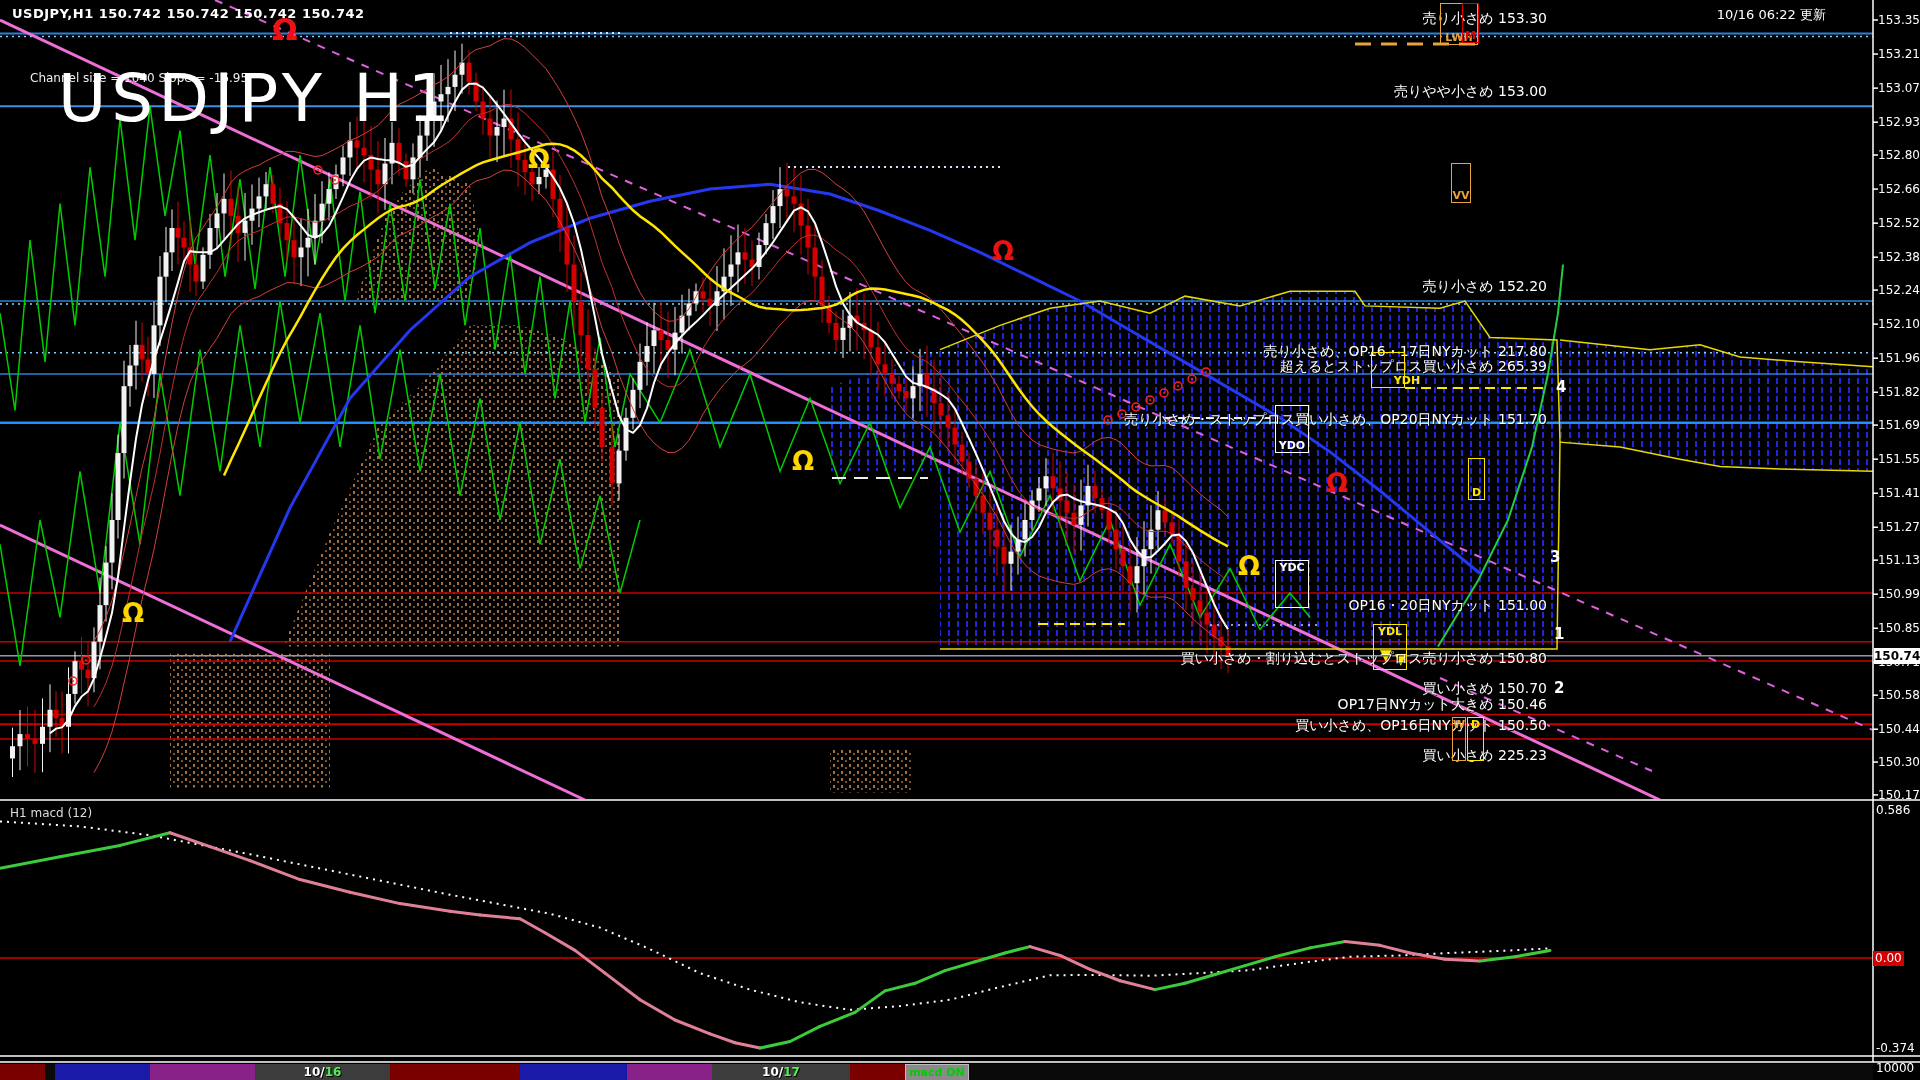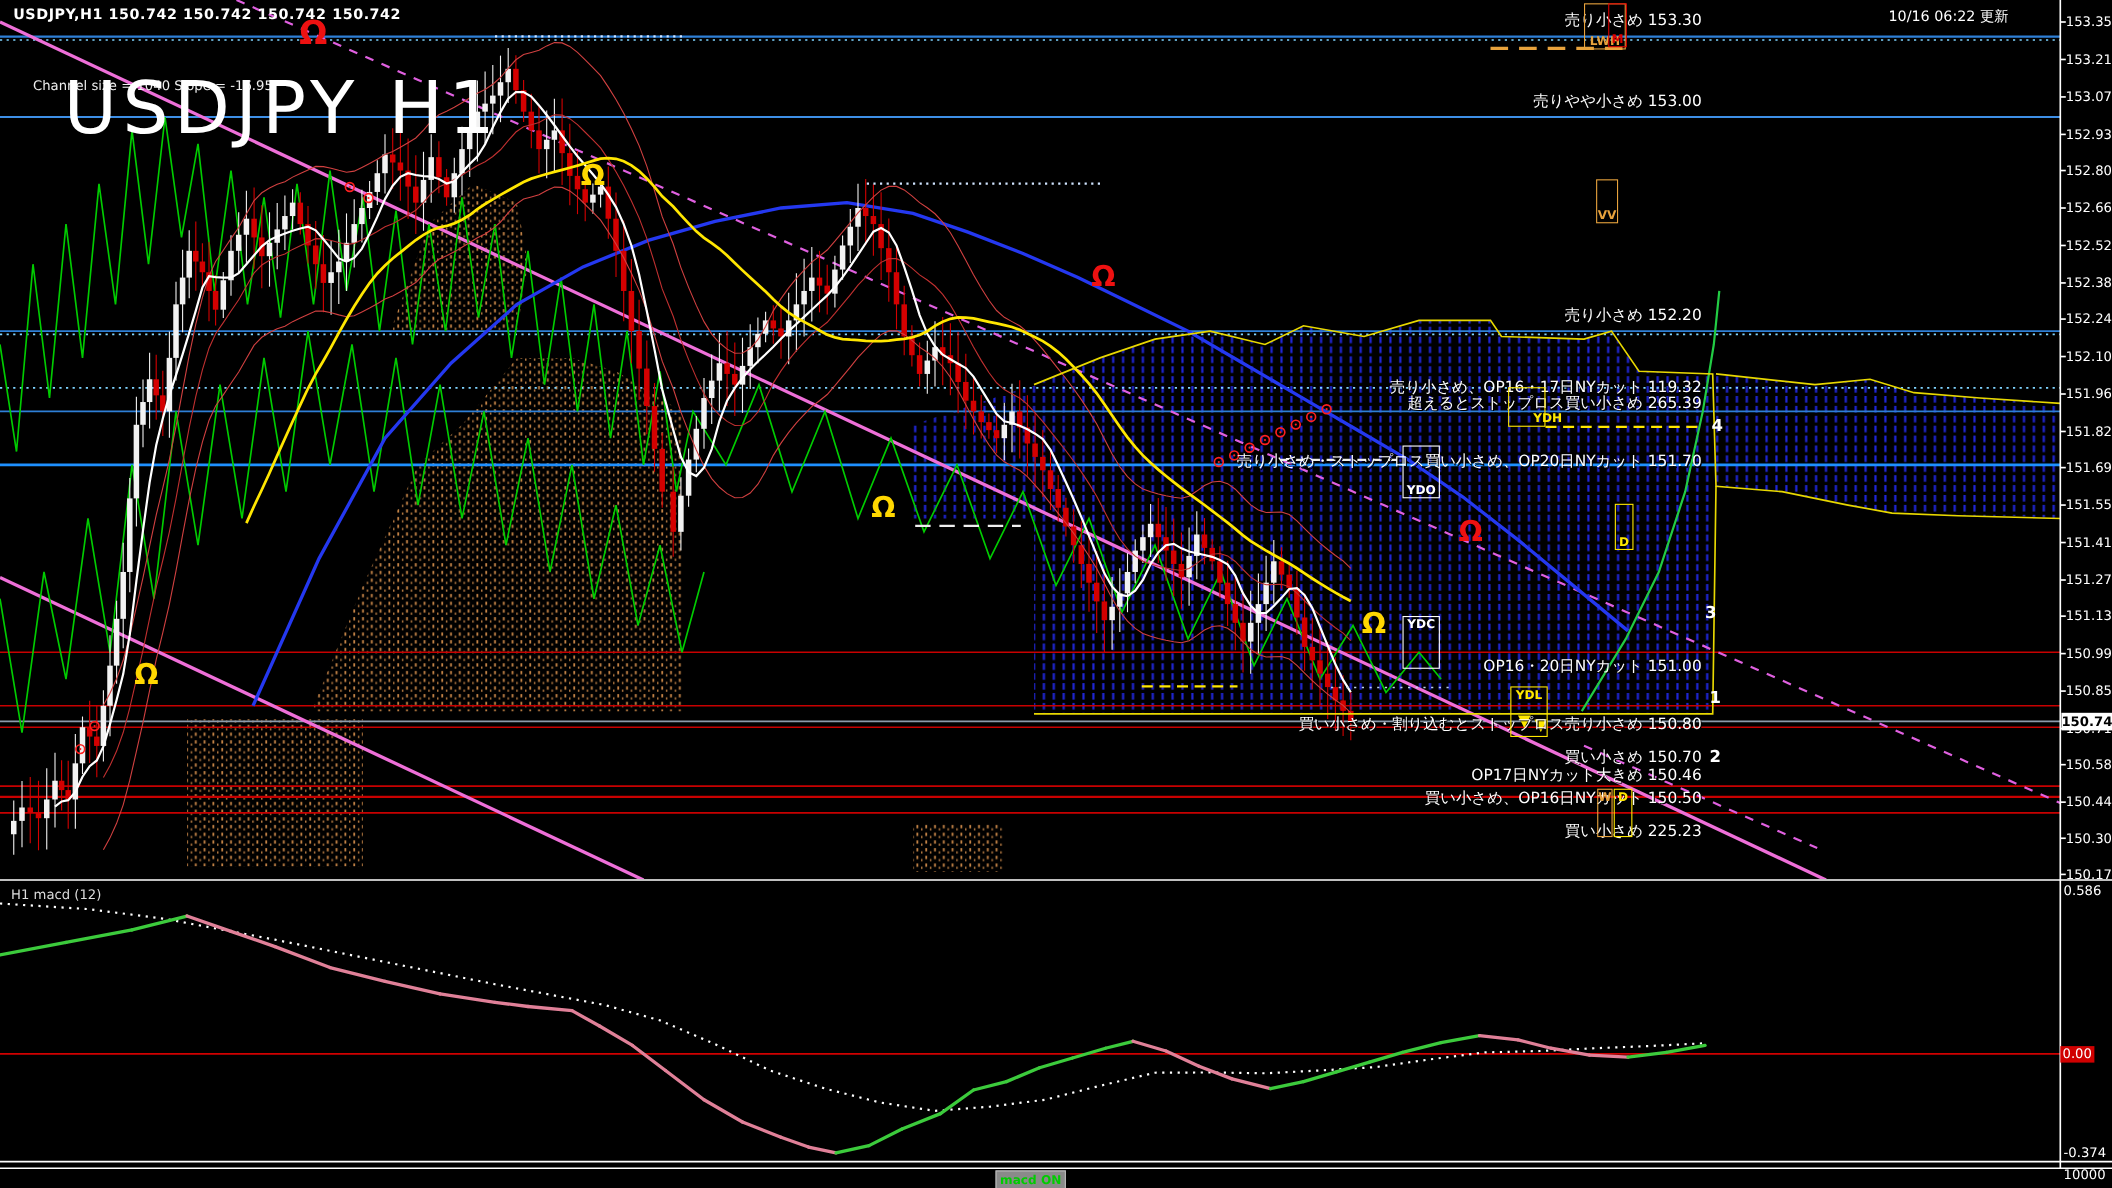--- a/index.html
+++ b/index.html
@@ -596,21 +596,21 @@
   <div class="ptag">150.742</div>
   <div class="lbl2" style="top:803px">0.586</div>
   <div class="ztag">0.00</div>
   <div class="lbl2" style="top:1041px">-0.374</div>
   <div class="lbl2" style="top:1061px">10000</div>
 
   <div id="annos">
       <div class="anno" style="top: 10px;">売り小さめ 153.30</div>
       <div class="anno" style="top: 83px;">売りやや小さめ 153.00</div>
       <div class="anno" style="top: 278px;">売り小さめ 152.20</div>
-      <div class="anno" style="top: 343px;">売り小さめ、OP16・17日NYカット 119.32</div>
+      <div class="anno" style="top: 343px;">売り小さめ、OP16・17日NYカット 217.80</div>
       <div class="anno" style="top: 358px;">超えるとストップロス買い小さめ 265.39</div>
       <div class="anno" style="top: 411px;">売り小さめ・ストップロス買い小さめ、OP20日NYカット 151.70</div>
       <div class="anno" style="top: 597px;">OP16・20日NYカット 151.00</div>
       <div class="anno" style="top: 650px;">買い小さめ・割り込むとストップロス売り小さめ 150.80</div>
       <div class="anno" style="top: 680px;">買い小さめ 150.70</div>
       <div class="anno" style="top: 717px; margin-left: 36px;">買い小さめ、OP16日NYカット 150.50</div>
       <div class="anno" style="top: 696px;">OP17日NYカット大きめ 150.46</div>
       <div class="anno" style="top: 747px;">買い小さめ 225.23</div>
     </div>
   <div id="boxes">
@@ -645,14 +645,29 @@
         <span style="color: rgb(255, 232, 0); top: 0px;">D</span>
       </div>
     </div>
   <div id="nums">
       <div class="num" style="left: 1556px; top: 378px;">4</div>
       <div class="num" style="left: 1550px; top: 548px;">3</div>
       <div class="num" style="left: 1554px; top: 625px;">1</div>
       <div class="num" style="left: 1554px; top: 679px;">2</div>
     </div>
 
+  <div class="tbar">
+      <div class="seg" style="left: 0px; width: 45px; background: rgb(122, 0, 0);"></div>
+      <div class="seg" style="left: 55px; width: 95px; background: rgb(26, 26, 168);"></div>
+      <div class="seg" style="left: 150px; width: 105px; background: rgb(136, 34, 136);"></div>
+      <div class="seg" style="left: 255px; width: 135px; background: rgb(60, 60, 60);">
+        <b>10/<i>16</i></b>
+      </div>
+      <div class="seg" style="left: 390px; width: 130px; background: rgb(122, 0, 0);"></div>
+      <div class="seg" style="left: 520px; width: 107px; background: rgb(26, 26, 168);"></div>
+      <div class="seg" style="left: 627px; width: 85px; background: rgb(136, 34, 136);"></div>
+      <div class="seg" style="left: 712px; width: 138px; background: rgb(60, 60, 60);">
+        <b>10/<i>17</i></b>
+      </div>
+      <div class="seg" style="left: 850px; width: 55px; background: rgb(122, 0, 0);"></div>
+    </div>
   <div class="mbtn">macd ON</div>
 </div>
 
 </body></html>

